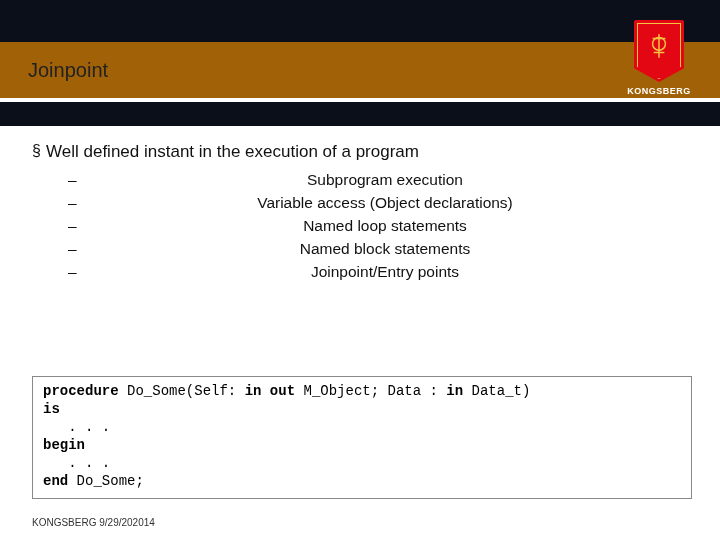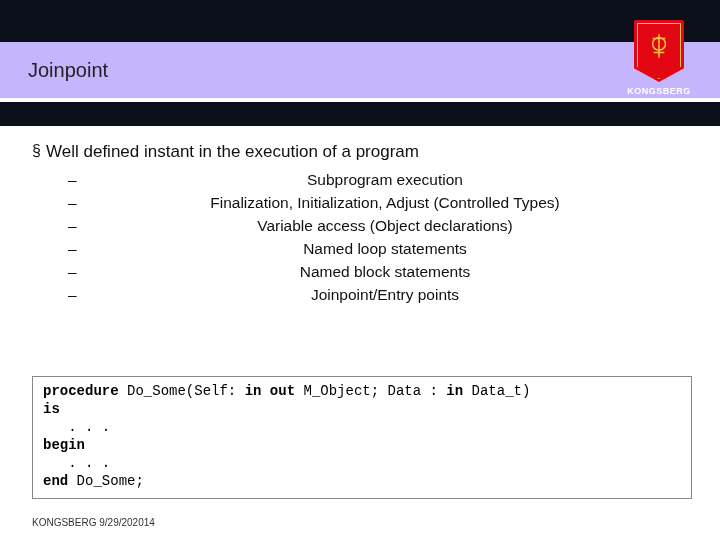--- a/index.html
+++ b/index.html
@@ -16,21 +16,21 @@
     position: absolute;
     top: 0; left: 0;
     width: 720px; height: 42px;
     background: #0b0f1a;
   }
   
   .titlebar {
     position: absolute;
     top: 42px; left: 0;
     width: 720px; height: 56px;
-    background: #c4b5fd;
+    background: #a16207;
     display: flex;
     align-items: center;
   }
   .titlebar .title {
     font-size: 20px;
     color: #222;
     padding-left: 28px;
     font-family: Verdana, Geneva, sans-serif;
   }
   
@@ -164,21 +164,20 @@
       </g>
     </svg>
   </div>
   <div class="logo-word">KONGSBERG</div>
 </div>
 
 <div class="content">
   <div class="main-bullet">Well defined instant in the execution of a program</div>
   <ul class="sublist">
     <li>Subprogram execution</li>
-    <li>Finalization, Initialization, Adjust (Controlled Types)</li>
     <li>Variable access (Object declarations)</li>
     <li>Named loop statements</li>
     <li>Named block statements</li>
     <li>Joinpoint/Entry points</li>
   </ul>
 </div>
 
 <div class="codebox"><span class="kw">procedure</span><span> Do_Some(Self: </span><span class="kw">in out</span><span> M_Object; Data : </span><span class="kw">in</span><span> Data_t)</span>
 <span class="kw">is</span>
 <span>   . . .</span>

